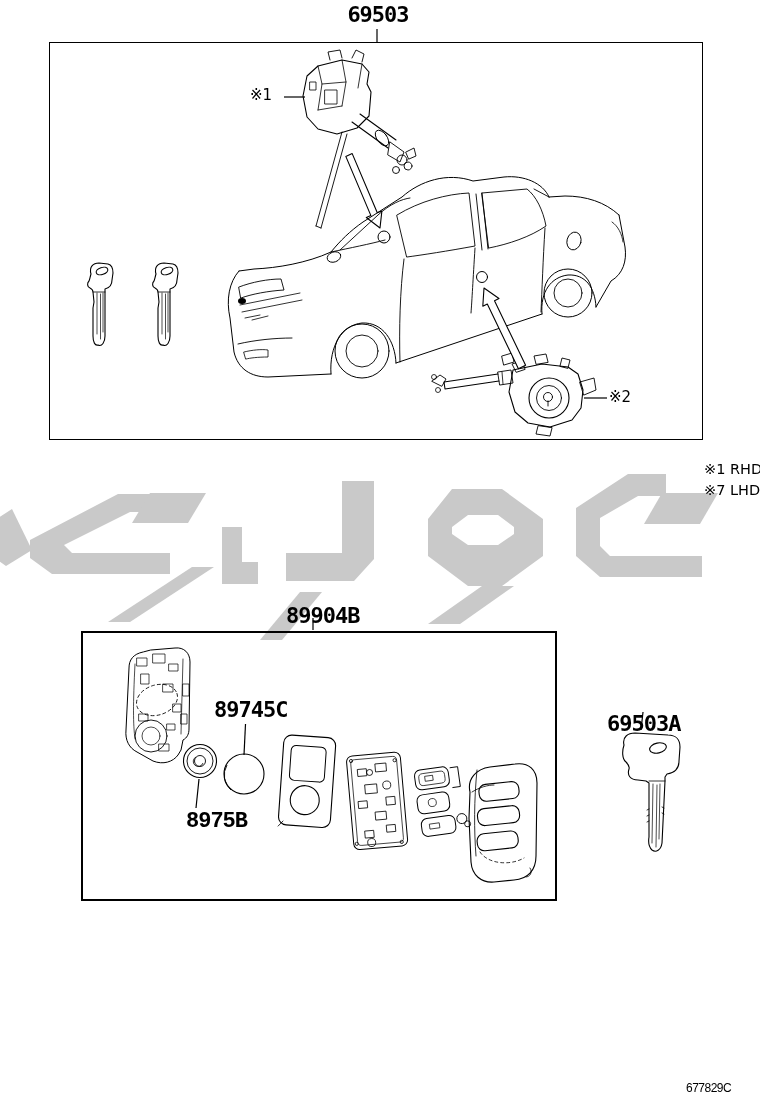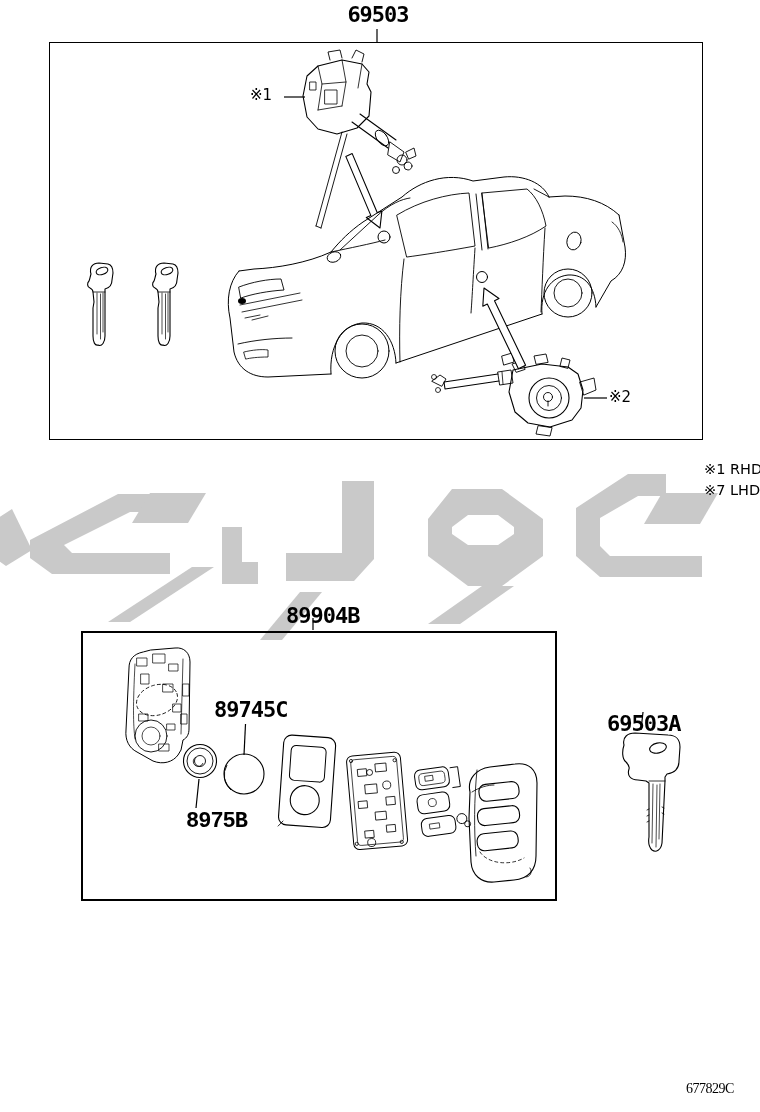--- a/index.html
+++ b/index.html
@@ -8,21 +8,21 @@
            font-family:"DejaVu Sans", sans-serif; color:#000; }
   svg.art { position:absolute; left:0; top:0; z-index:1; }
   .box { position:absolute; border:1.6px solid #000; z-index:2; }
   #main-box   { left:49px;  top:42px;  width:654px; height:398px; }
   #trans-box  { left:81px;  top:631px; width:476px; height:270px; border-width:2.2px; }
   .lbl { position:absolute; white-space:nowrap; z-index:3; color:#000000; }
   .part-no { font-family:"DejaVu Sans Mono", monospace; font-weight:700;
              font-size:22px; letter-spacing:-1px; }
   .marker  { font-size:15px; letter-spacing:0px; }
   .legend  { line-height:21px; font-size:14.5px; text-align:left;margin-left:28px; }
-  .docno   { font-family:Liberation Serif, serif; font-size:14px; letter-spacing:-0.5px; }
+  .docno   { font-family:Liberation Sans, sans-serif; font-size:12px; letter-spacing:-0.5px; }
   #label-69503   { left:332px; top:2px;   width:92px; text-align:center; }
   #marker-1      { left:250px; top:86px; }
   #marker-2      { left:609px; top:388px; }
   #legend-block  { left:676px; top:459px; }
   #label-89904B  { left:286px; top:593px;margin-top:10px; }
   #label-89745C  { left:214px; top:697px; }
   #label-8975B   { left:186px; top:809px;font-family:Liberation Mono, monospace; }
   #label-69503A  { left:607px; top:687px;margin-top:24px; }
   #doc-number    { left:686px; top:1081px; }
 </style>

